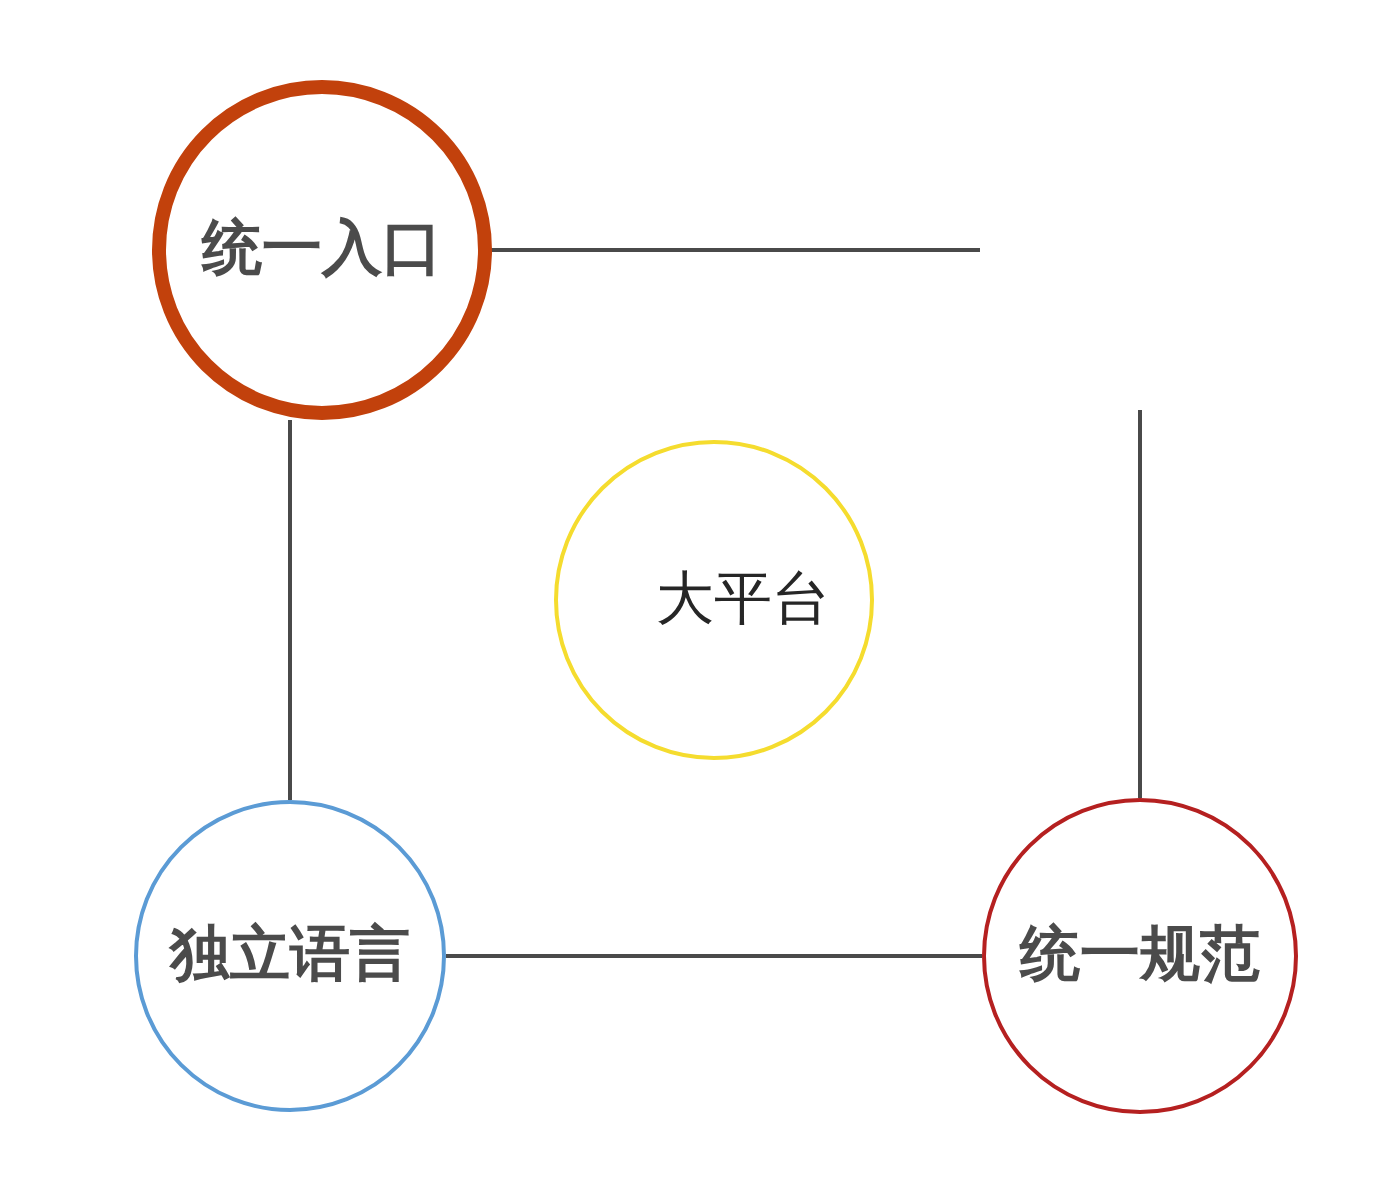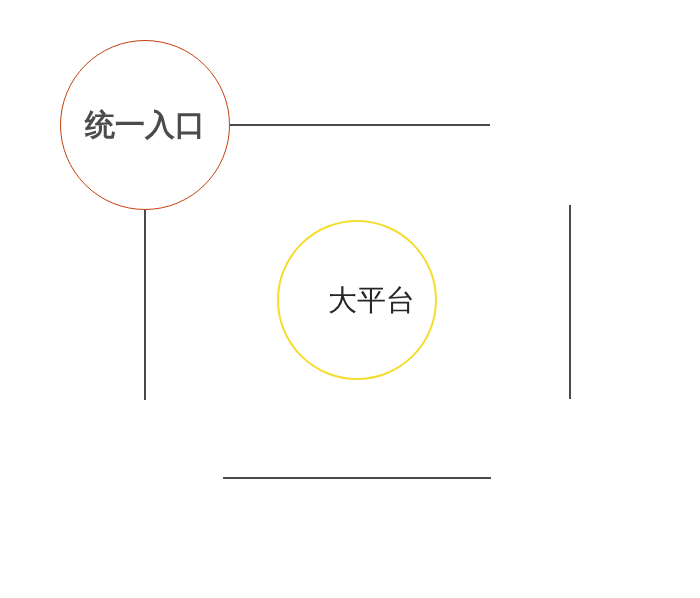--- a/index.html
+++ b/index.html
@@ -43,23 +43,23 @@
   }
   .center-node .node-label {
     font-weight: normal;
     font-size: 29px;
     color: #262626;
     margin-left: 29px;
   }
 
   
   #node-unified-entry {
-    left: 60px; top: 40px;
+    left: 76px; top: 40px;
     width: 170px; height: 170px;
-    border: 1px solid #c2410c;
+    border: 7px solid #c2410c;
   }
   #node-win-win {
     left: 490px; top: 45px;
     width: 160px; height: 160px;
     border: 2px solid #b853c1;
   }
   #node-independent-language {
     left: 67px; top: 400px;
     width: 156px; height: 156px;
     border: 2px solid #5b9bd5;
@@ -104,19 +104,25 @@
 
   <div class="edge v" id="edge-left"></div>
 
   <div class="edge v" id="edge-right"></div>
 
   <div class="node" id="node-unified-entry">
     <span class="node-label">统一入口</span>
   </div>
 
 
+  <div class="node" id="node-independent-language">
+    <span class="node-label">独立语言</span>
+  </div>
 
+  <div class="node" id="node-unified-standard">
+    <span class="node-label">统一规范</span>
+  </div>
 
   <div class="node center-node" id="node-big-platform">
     <span class="node-label">大平台</span>
   </div>
 
 </div>
 
 </body></html>

